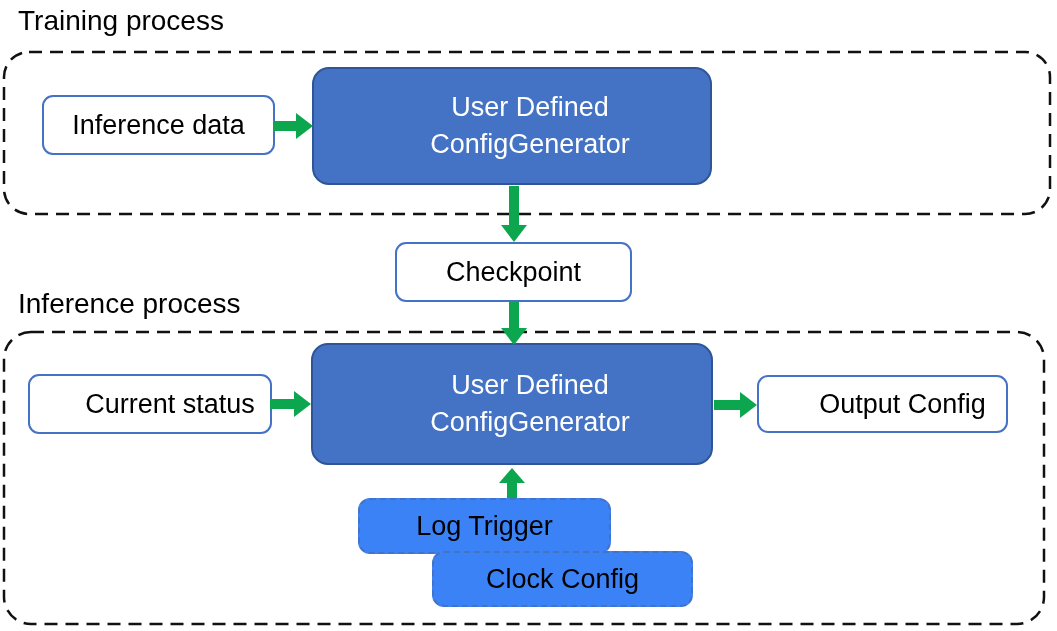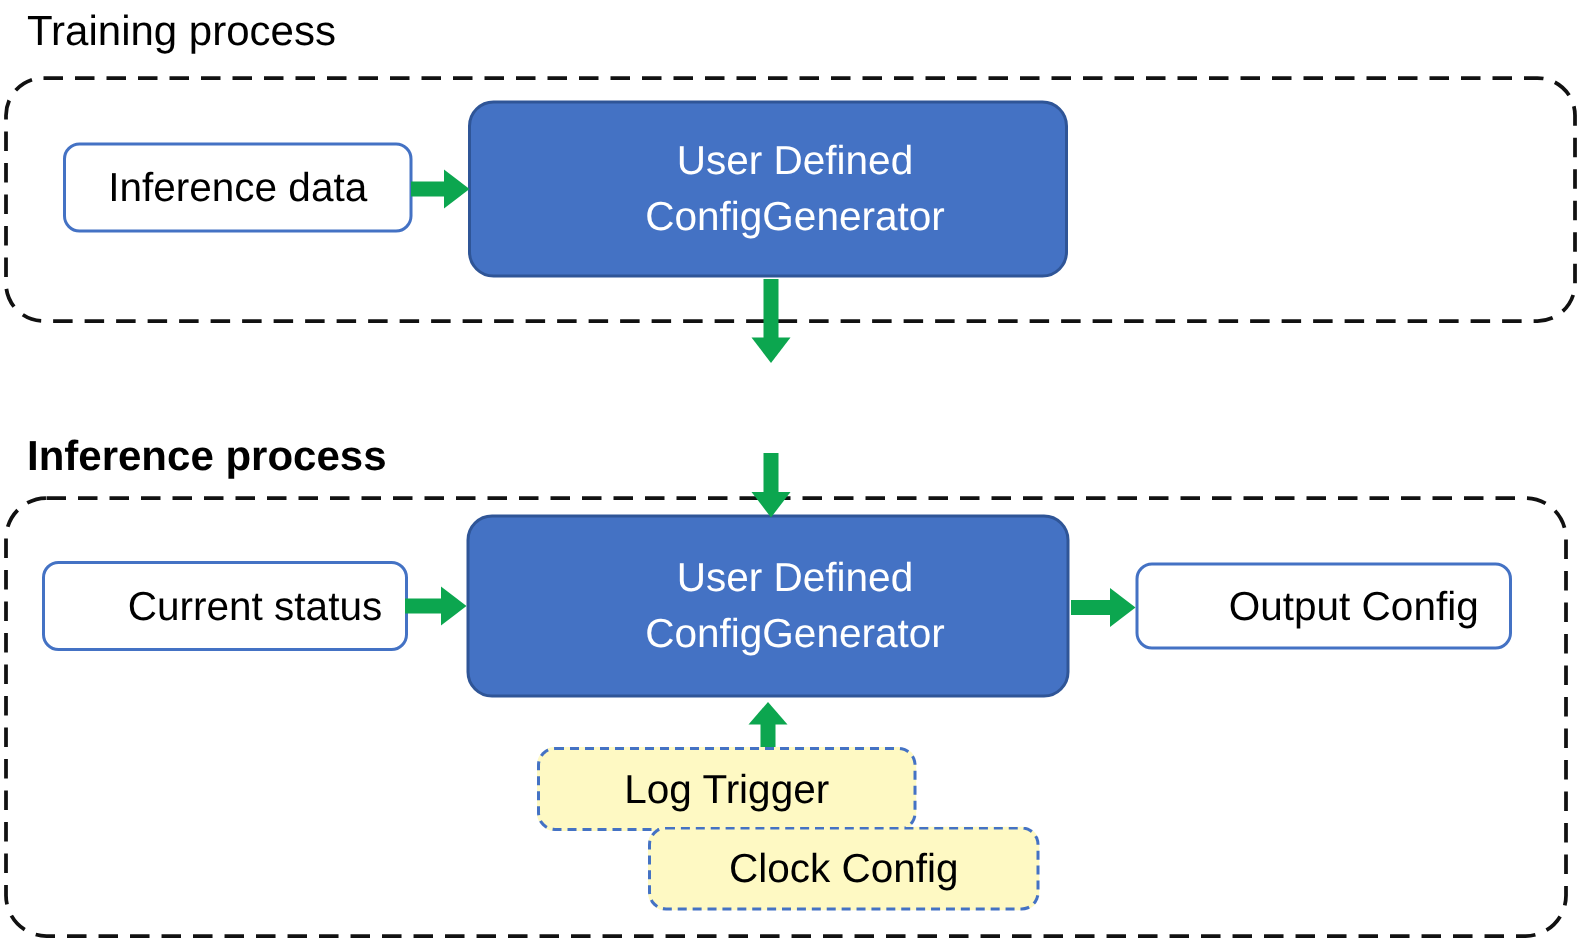--- a/index.html
+++ b/index.html
@@ -58,21 +58,21 @@
   .blue-node {
     background: var(--node-blue-fill);
     border: 2.5px solid var(--node-blue-border);
     border-radius: 17px;
     color: var(--node-text-on-blue);
     flex-direction: column;
     line-height: 37px;
     padding-left: 36px;
   }
   .trigger-node {
-    background: #fef9c3;
+    background: #3b82f6;
     border: 2px dashed var(--trigger-border);
     border-radius: 12px;
     align-items: center;
   }
   .z5 { z-index: 5; }
 
   .arrow { position: absolute; z-index: 6; }
   .arrow .shaft { position: absolute; background: var(--arrow-green); }
   .arrow .head { position: absolute; width: 0; height: 0; }
 
@@ -121,27 +121,30 @@
   <div class="arrow arrow-right" style="left:274px; top:113px; width:39px; height:26px;">
     <div class="shaft" style="width:23px;"></div>
     <div class="head" style="left:22px;"></div>
   </div>
 
   <div class="arrow arrow-down" style="left:501px; top:186px; width:26px; height:56px;">
     <div class="shaft" style="height:40px;"></div>
     <div class="head" style="top:39px;"></div>
   </div>
 
+  <div class="node white-node" style="left:395px; top:242px; width:237px; height:60px;">
+    <span>Checkpoint</span>
+  </div>
 
   <div class="arrow arrow-down" style="left:501px; top:302px; width:26px; height:43px;">
     <div class="shaft" style="height:27px;"></div>
     <div class="head" style="top:26px;"></div>
   </div>
 
-  <div class="section-title" style="left:18px; top:287px;font-weight:bold;">Inference process</div>
+  <div class="section-title" style="left:18px; top:287px;">Inference process</div>
 
   <svg class="container-svg" style="left:2px; top:330px;" width="1046" height="297">
     <rect x="2" y="2" width="1040" height="292" rx="27"></rect>
   </svg>
 
   <div class="node white-node" style="left:28px; top:374px; width:244px; height:60px;padding-left:40px;">
     <span>Current status</span>
   </div>
 
   <div class="node blue-node" style="left:311px; top:343px; width:402px; height:122px;">

